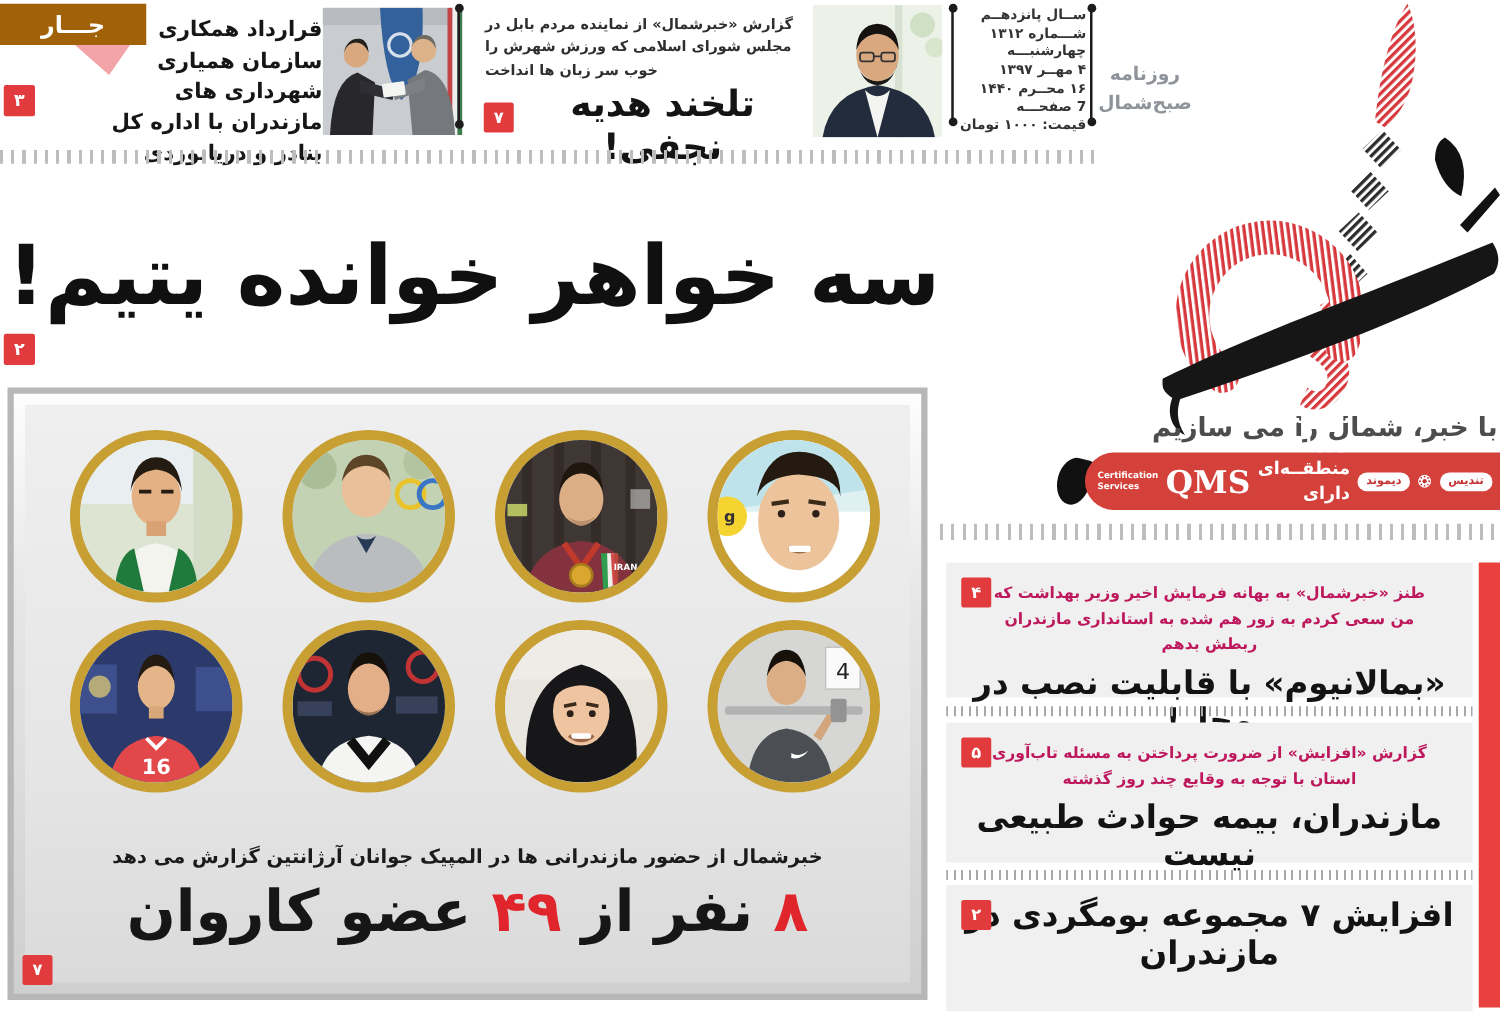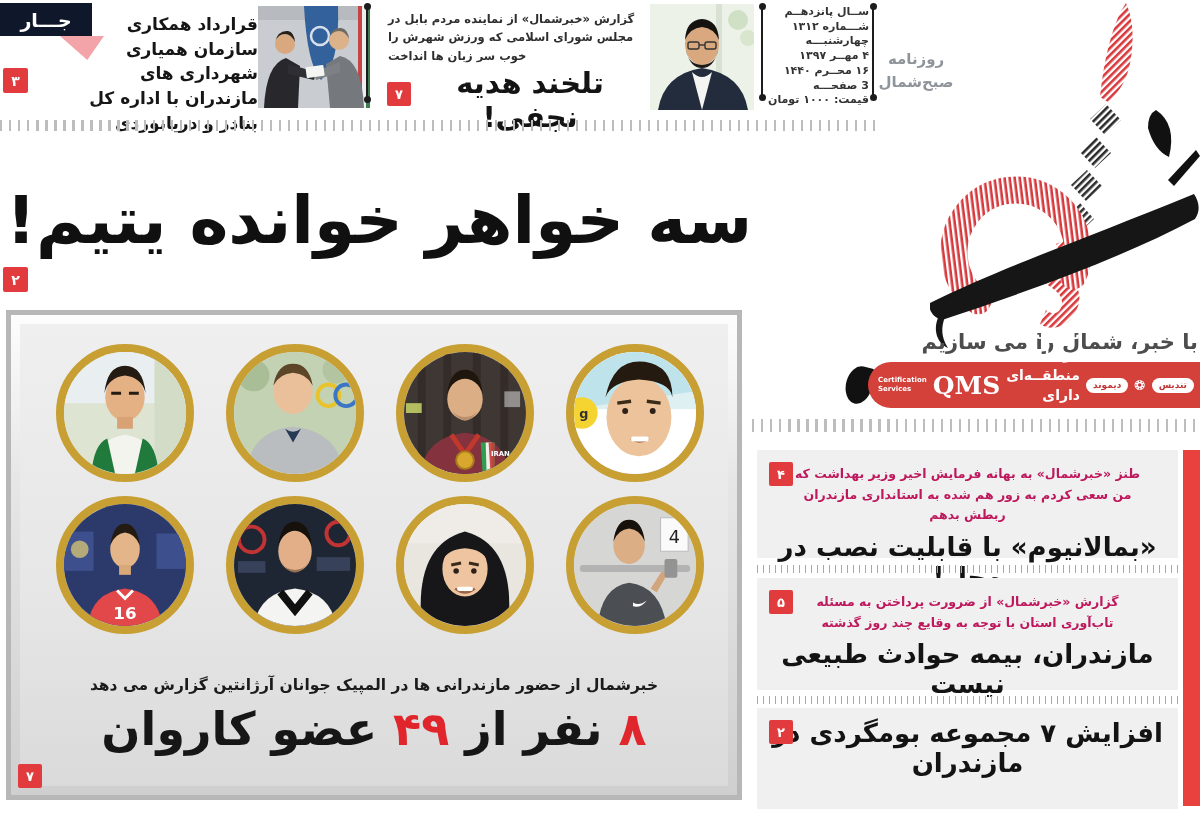--- a/index.html
+++ b/index.html
@@ -17,21 +17,21 @@
         border-radius:50%;background:#1c1c1c;}
   .vline::before{top:-3px}
   .vline::after{bottom:-3px}
   
   .dashes{position:absolute;background-image:repeating-linear-gradient(90deg,#bdbdbd 0,#bdbdbd 2.5px,transparent 2.5px,transparent 9px);}
   .dashes.small{background-image:repeating-linear-gradient(90deg,#a8a8a8 0,#a8a8a8 1.5px,transparent 1.5px,transparent 6px);}
   
   .art1-headline{font-size:17px;font-weight:bold;line-height:1.45;color:#161616;text-align:right;}
   .kicker-sm{font-size:11.5px;font-weight:bold;color:#2e2e2e;line-height:1.6;text-align:left;}
   .art2-headline{font-size:29px;font-weight:900;color:#141414;text-align:center;letter-spacing:-1px;}
-  .jar-tab{position:absolute;left:0;top:3px;width:92px;height:33px;background:#0f172a;
+  .jar-tab{position:absolute;left:0;top:3px;width:117px;height:33px;background:#a16207;
         color:#fff;font-weight:bold;font-size:19px;display:flex;align-items:center;justify-content:center;}
   .jar-tail{position:absolute;left:60px;top:36px;width:44px;height:24px;background:#f2a4a8;
         clip-path:polygon(0 0,100% 0,62% 100%);}
   .dateline{font-size:11px;font-weight:600;color:#333;line-height:1.34;text-align:right;}
   .paper-label{font-size:15px;font-weight:bold;color:#8f949a;line-height:1.5;text-align:center;}
   
   .lead-kicker{font-size:15px;font-weight:bold;color:#1d1d1d;text-align:center;}
   .lead-headline{font-size:66px;font-weight:900;color:#101010;text-align:center;letter-spacing:-2px;}
   
   .photo-card{position:absolute;left:6px;top:310px;width:736px;height:490px;background:#b7b7b7;padding:0;box-sizing:border-box;}
@@ -123,21 +123,21 @@
     </svg>
   </div>
 
   <div class="vline" style="left:761px;top:6px;height:92px;"></div>
   <div class="abs rtl dateline" style="left:768px;top:5px;width:101px;">
     <div>ســال پانزدهــم</div>
     <div>شـــماره ۱۳۱۲</div>
     <div>چهارشنبـــه</div>
     <div>۴ مهــر ۱۳۹۷</div>
     <div>۱۶ محــرم ۱۴۴۰</div>
-    <div>3 صفحـــه</div>
+    <div>7 صفحـــه</div>
     <div>قیمت: ۱۰۰۰ تومان</div>
   </div>
   <div class="vline" style="left:872px;top:6px;height:92px;"></div>
 
   <div class="abs paper-label" style="left:878px;top:48px;width:76px;">
     <div>روزنامه</div>
     <div>صبح‌شمال</div>
   </div>
 
   <div class="abs" style="left:930px;top:0;width:270px;height:352px;">
@@ -354,21 +354,21 @@
     </div>
     <div class="rtl sb-kicker">طنز «خبرشمال» به بهانه فرمایش اخیر وزیر بهداشت که من سعی کردم به زور هم شده به استانداری مازندران ربطش بدهم</div>
     <div class="rtl sb-headline">«بمالانیوم» با قابلیت نصب در محل!</div>
   </div>
   <div class="dashes small" style="left:757px;top:565px;width:421px;height:8px;"></div>
 
   <div class="sb-block" style="top:578px;height:112px;">
     <div class="pnum sb-num">
       <span>۵</span>
     </div>
-    <div class="rtl sb-kicker">گزارش «خبرشمال» از ضرورت پرداختن به مسئله تاب‌آوری استان با توجه به وقایع چند روز گذشته</div>
+    <div class="rtl sb-kicker">گزارش «افزایش» از ضرورت پرداختن به مسئله تاب‌آوری استان با توجه به وقایع چند روز گذشته</div>
     <div class="rtl sb-headline">مازندران، بیمه حوادث طبیعی نیست</div>
   </div>
   <div class="dashes small" style="left:757px;top:696px;width:421px;height:8px;"></div>
 
   <div class="sb-block" style="top:708px;height:101px;">
     <div class="pnum sb-num">
       <span>۲</span>
     </div>
     <div class="rtl sb-headline" style="margin-top:10px;">افزایش ۷ مجموعه بومگردی در مازندران</div>
   </div>

